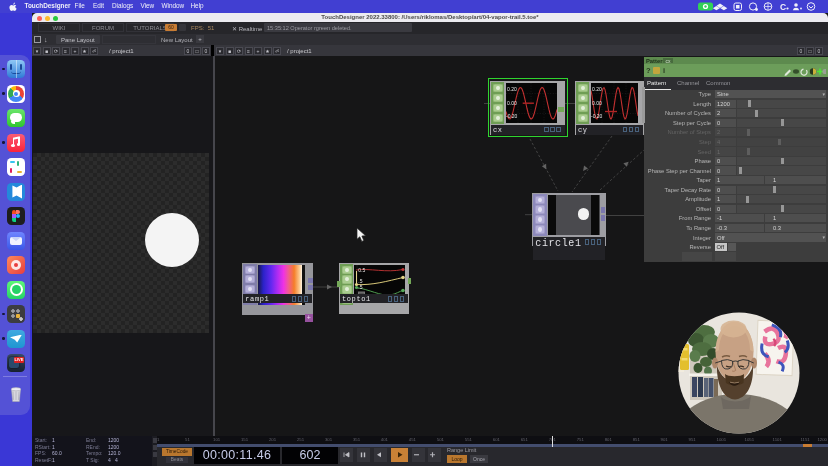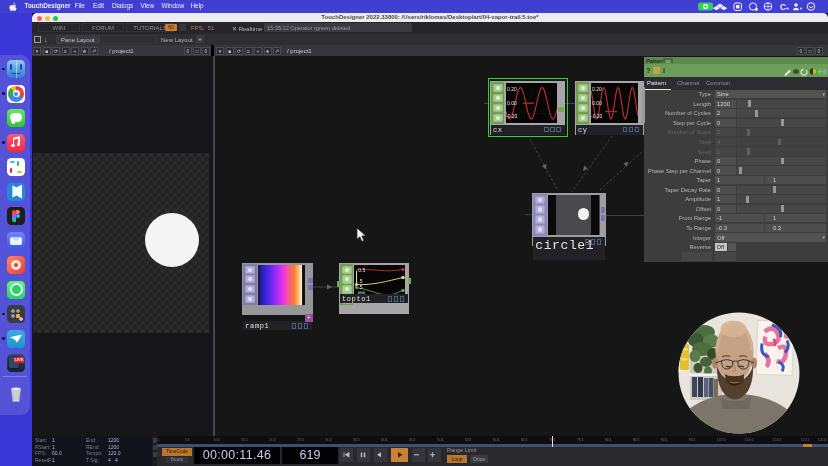--- a/index.html
+++ b/index.html
@@ -270,34 +270,34 @@
         <div class="tbtn p" style="top:21px"></div>
         <div class="tbtn p" style="top:31px"></div>
       </div>
  <div class="abs" style="left:15.5px;top:1.5px;width:52.5px;height:40.5px;background:#4a4a4e">
   <div class="abs" style="left:0.5px;top:0;width:7.5px;height:40.5px;background:#0a0a0a"></div>
   <div class="abs" style="left:43.5px;top:0;width:7.5px;height:40.5px;background:#0a0a0a"></div>
   <div class="abs" style="left:29.9px;top:13.5px;width:11.4px;height:11.4px;border-radius:50%;background:#f2f2f2"></div>
  </div>
  <div class="abs" style="left:68.5px;top:13.5px;width:4px;height:6px;background:#7a76ad"></div>
  <div class="abs" style="left:68.5px;top:21.5px;width:4px;height:6px;background:#7a76ad"></div>
- <div class="nname" style="top:44px;width:72px;height:23px;font-size:13px;padding:0.5px 0 0 2px;letter-spacing:0.6px">circle1<span class="nbox" style="right:16px"></span><span class="nbox" style="right:10px"></span><span class="nbox" style="right:4px"></span></div>
+ <div class="nname" style="top:44px;width:72px;height:23px;font-size:10px;padding:0.5px 0 0 2px;letter-spacing:0.6px">circle1<span class="nbox" style="right:16px"></span><span class="nbox" style="right:10px"></span><span class="nbox" style="right:4px"></span></div>
 </div>
 <div class="node" style="left:210.3px;top:250px;width:70.5px;height:52px;background:#96969b">
  <div class="abs" style="left:1px;top:1px;width:13.5px;height:41px;background:#807da9">
   <div class="tbtn p"></div>
         <div class="tbtn p" style="top:10.8px"></div>
         <div class="tbtn p" style="top:20.8px"></div>
         <div class="tbtn p" style="top:30.8px"></div>
       </div>
  <div class="abs" style="left:15.8px;top:1.5px;width:44px;height:40px;background:linear-gradient(90deg,#191945 0%,#2a22c8 12%,#6428f0 30%,#b02cf2 45%,#ef32e4 58%,#f0589a 68%,#f57d28 82%,#fbc88e 94%,#fdf3e2 100%)"></div>
  <div class="abs" style="left:60px;top:1.5px;width:3px;height:40px;background:#111"></div>
  <div class="abs" style="left:66px;top:14.6px;width:4.5px;height:5.5px;background:#7a76ad"></div>
  <div class="abs" style="left:66px;top:21.6px;width:4.5px;height:5.5px;background:#7a76ad"></div>
- <div class="nname" style="top:58px;width:69px;height:8.8px;font-size:7px;padding:0.5px 0 0 2px;letter-spacing:0.6px">ramp1<span class="nbox" style="right:16px"></span><span class="nbox" style="right:10px"></span><span class="nbox" style="right:4px"></span></div>
+ <div class="nname" style="top:31px;width:69px;height:8.8px;font-size:7px;padding:0.5px 0 0 2px;letter-spacing:0.6px">ramp1<span class="nbox" style="right:16px"></span><span class="nbox" style="right:10px"></span><span class="nbox" style="right:4px"></span></div>
  <div class="abs" style="left:62.6px;top:51.3px;width:8px;height:7.4px;background:#96519e;color:#e8d8ea;font-size:7px;text-align:center;line-height:7px">+</div>
 </div>
 <div class="node" style="left:307px;top:250.3px;width:70px;height:50.7px;background:#a6a6a8">
  <div class="abs" style="left:1px;top:1px;width:13.3px;height:40.5px;background:#6f9e55">
   <div class="tbtn g"></div>
         <div class="tbtn g" style="top:10.6px"></div>
         <div class="tbtn g" style="top:20.6px"></div>
         <div class="tbtn g" style="top:30.6px"></div>
       </div>
  <div class="abs" style="left:15.3px;top:1.5px;width:50.7px;height:38.5px;background:#060606">
@@ -507,21 +507,21 @@
 <span class="abs" style="left:615.6px;top:1.2px;font-size:4.3px;color:#62626c">1101</span>
 <span class="abs" style="left:643.5px;top:1.2px;font-size:4.3px;color:#62626c">1151</span>
 <span class="abs" style="right:1px;top:1.2px;font-size:4.3px;color:#62626c">1200</span>
 </div>
 <div class="abs" style="left:125px;top:7.5px;width:671px;height:3px;background:#434d6e"></div>
 <div class="abs" style="left:771px;top:7.5px;width:9px;height:3px;background:#c87c33"></div>
 <div class="abs" style="left:519.5px;top:0;width:1.2px;height:10.5px;background:#e0e0e0"></div>
 <div class="abs" style="left:130px;top:12px;width:30px;height:7.5px;background:#b9772e;color:#2a1a08;font-size:4.8px;text-align:center;line-height:7.5px">TimeCode</div>
 <div class="abs" style="left:134px;top:20.5px;width:22px;height:6.5px;background:#32323a;color:#8a8a92;font-size:4.8px;text-align:center;line-height:6.5px">Beats</div>
 <div class="abs" style="left:162px;top:10.5px;width:86px;height:17.5px;background:#020204;color:#c6cbe8;font-size:12.5px;text-align:center;line-height:17.5px;letter-spacing:0.3px">00:00:11.46</div>
-<div class="abs" style="left:250px;top:10.5px;width:56px;height:17.5px;background:#020204;color:#c6cbe8;font-size:12.5px;text-align:center;line-height:17.5px">619</div>
+<div class="abs" style="left:250px;top:10.5px;width:56px;height:17.5px;background:#020204;color:#c6cbe8;font-size:12.5px;text-align:center;line-height:17.5px">602</div>
 <div style="position:absolute;top:12px;width:13px;height:13.5px;background:#34343a;left:308px"></div>
       <div style="position:absolute;top:12px;width:13px;height:13.5px;background:#34343a;left:325px"></div>
       <div style="position:absolute;top:12px;width:13px;height:13.5px;background:#34343a;left:342px"></div>
       <div style="position:absolute;top:12px;width:13px;height:13.5px;background:#34343a;left:359px;width:17px;background:#c98136"></div>
       <div style="position:absolute;top:12px;width:13px;height:13.5px;background:#34343a;left:380px"></div>
       <div style="position:absolute;top:12px;width:13px;height:13.5px;background:#34343a;left:396px"></div>
 <svg class="abs" style="left:308px;top:12px" width="104" height="13.5" viewBox="0 0 104 13.5">
         <path d="M4,4.5v4.5M9,4.5L5.5,6.75L9,9z" fill="#c0c0c6" stroke="#c0c0c6" stroke-width="0.8"></path>
         <path d="M21.5,4.5v4.7M24.5,4.5v4.7" stroke="#c0c0c6" stroke-width="1.4"></path>
         <path d="M41,4.2L37,6.75L41,9.3z" fill="#c0c0c6"></path>

